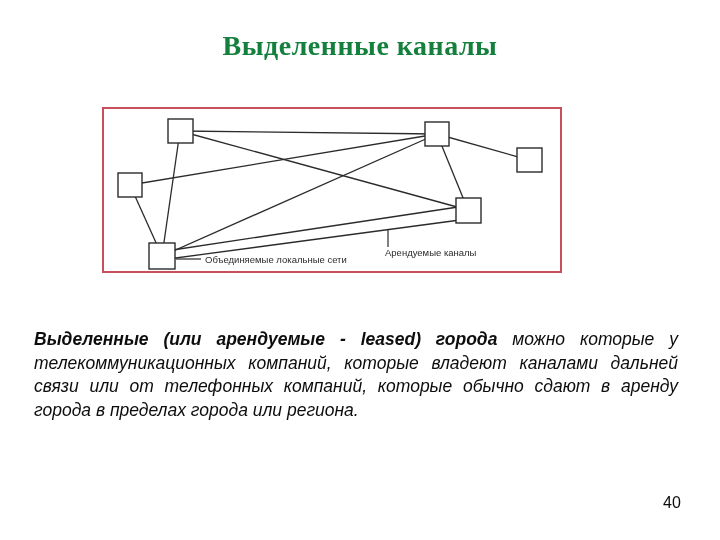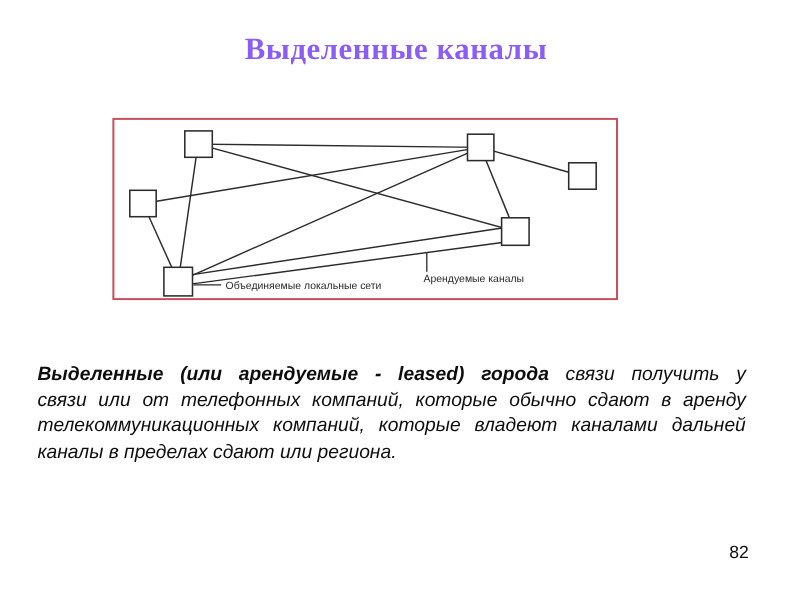--- a/index.html
+++ b/index.html
@@ -45,21 +45,21 @@
     position: absolute;
     left: 663px;
     top: 494px;
     font-size: 16px;
     line-height: 18px;
   }
 </style>
 </head>
 <body>
 
-<div class="slide-title" style="color: #8b5cf6;">Выделенные каналы</div>
+<div class="slide-title" style="color: #15803d;">Выделенные каналы</div>
 
 <div class="diagram-wrap">
   <svg id="diagram-svg" width="460" height="166" viewBox="0 0 460 166" xmlns="http://www.w3.org/2000/svg">
       <rect x="1" y="1" width="458" height="164" fill="none" stroke="#c8505c" stroke-width="2"></rect>
       <line x1="78" y1="24" x2="335" y2="27" stroke="#2b2b2b" stroke-width="1.3"></line>
       <line x1="78" y1="24" x2="366" y2="103" stroke="#2b2b2b" stroke-width="1.3"></line>
       <line x1="78" y1="24" x2="60" y2="149" stroke="#2b2b2b" stroke-width="1.3"></line>
       <line x1="28" y1="78" x2="335" y2="27" stroke="#2b2b2b" stroke-width="1.3"></line>
       <line x1="28" y1="78" x2="60" y2="149" stroke="#2b2b2b" stroke-width="1.3"></line>
       <line x1="60" y1="149" x2="335" y2="27" stroke="#2b2b2b" stroke-width="1.3"></line>
@@ -74,19 +74,19 @@
       <rect x="415" y="41" width="25" height="24" fill="#ffffff" stroke="#2b2b2b" stroke-width="1.4"></rect>
       <rect x="16" y="66" width="24" height="24" fill="#ffffff" stroke="#2b2b2b" stroke-width="1.4"></rect>
       <rect x="354" y="91" width="25" height="25" fill="#ffffff" stroke="#2b2b2b" stroke-width="1.4"></rect>
       <rect x="47" y="136" width="26" height="26" fill="#ffffff" stroke="#2b2b2b" stroke-width="1.4"></rect>
       <text x="103" y="156" fill="#2b2b2b" font-size="9.5" font-family="&quot;Liberation Sans&quot;, sans-serif">Объединяемые локальные сети</text>
       <text x="283" y="149" fill="#2b2b2b" font-size="9.5" font-family="&quot;Liberation Sans&quot;, sans-serif">Арендуемые каналы</text>
     </svg>
 </div>
 
 <div class="body-text" style="color: rgb(13, 13, 13);">
-  <div class="jline"><b>Выделенные (или арендуемые - leased) города</b> <span>связи получить у</span></div>
+  <div class="jline"><b>Выделенные (или арендуемые - leased) города</b> <span>можно которые у</span></div>
+  <div class="jline">телекоммуникационных компаний, которые владеют каналами дальней</div>
   <div class="jline">связи или от телефонных компаний, которые обычно сдают в аренду</div>
-  <div class="jline">телекоммуникационных компаний, которые владеют каналами дальней</div>
-  <div class="lastline">каналы в пределах сдают или региона.</div>
+  <div class="lastline">города в пределах города или региона.</div>
 </div>
 
-<div class="page-number" style="color: rgb(13, 13, 13);">82</div>
+<div class="page-number" style="color: rgb(13, 13, 13);">40</div>
 
 </body></html>

